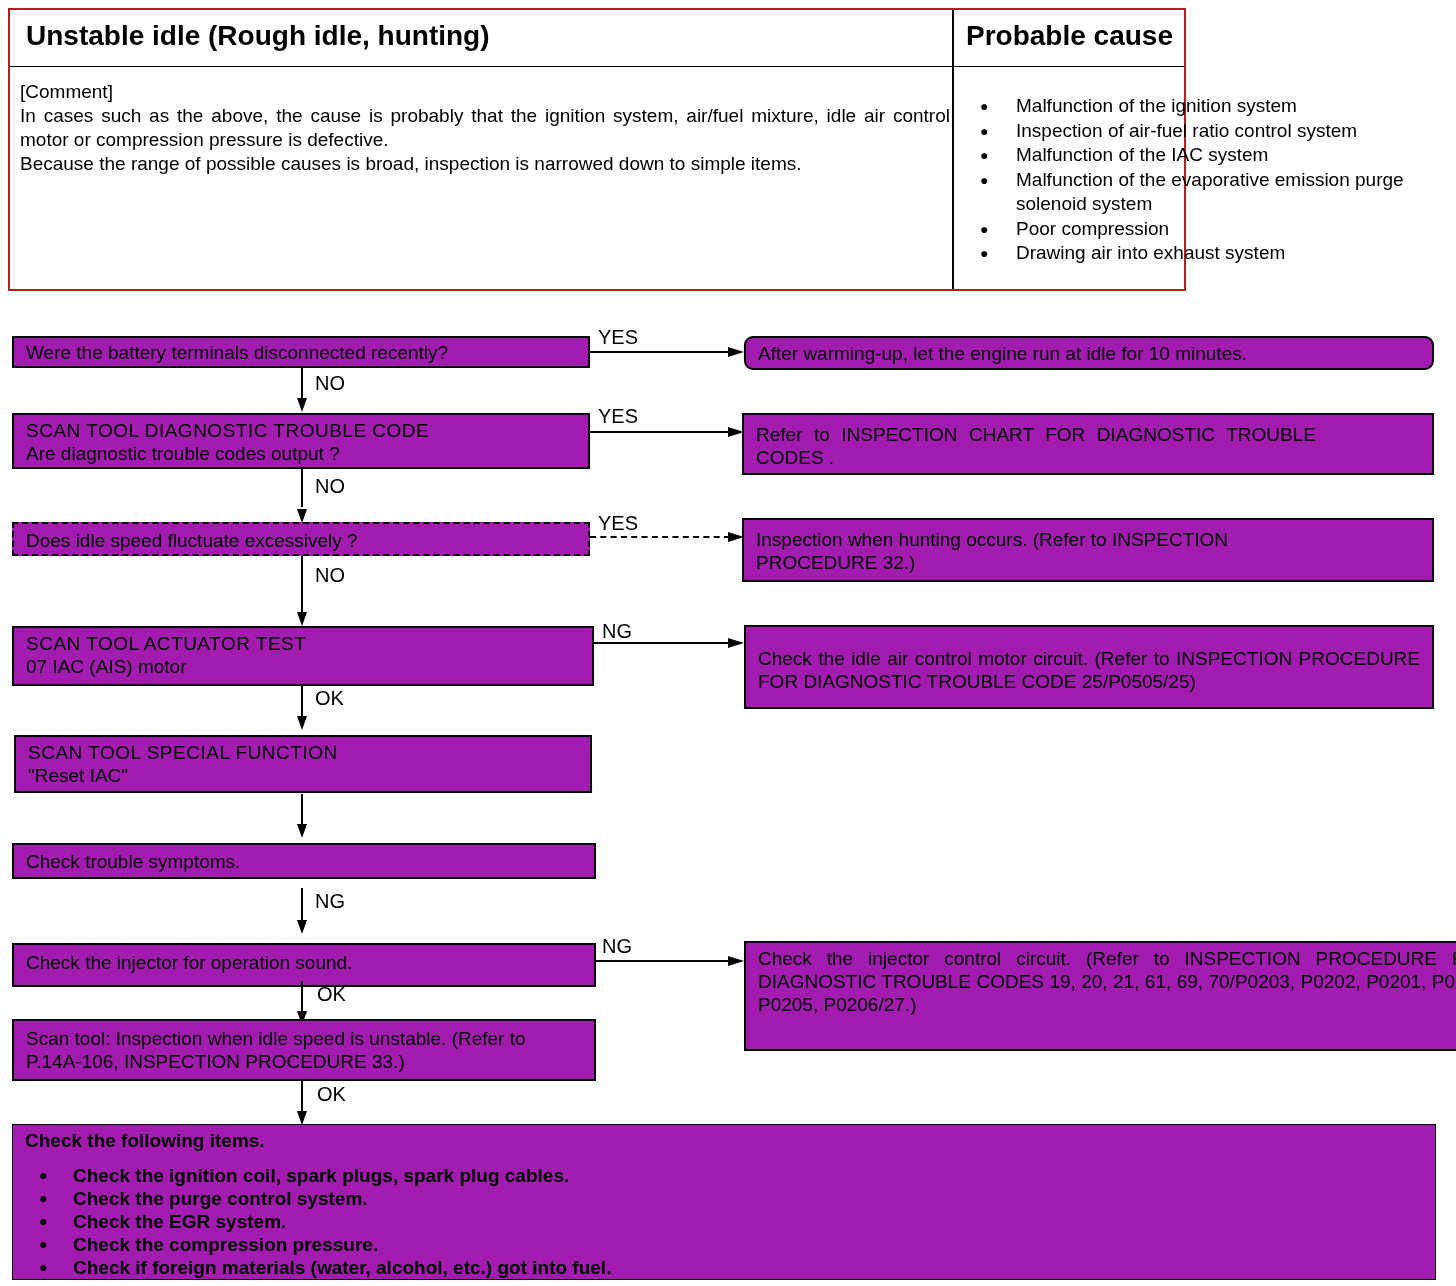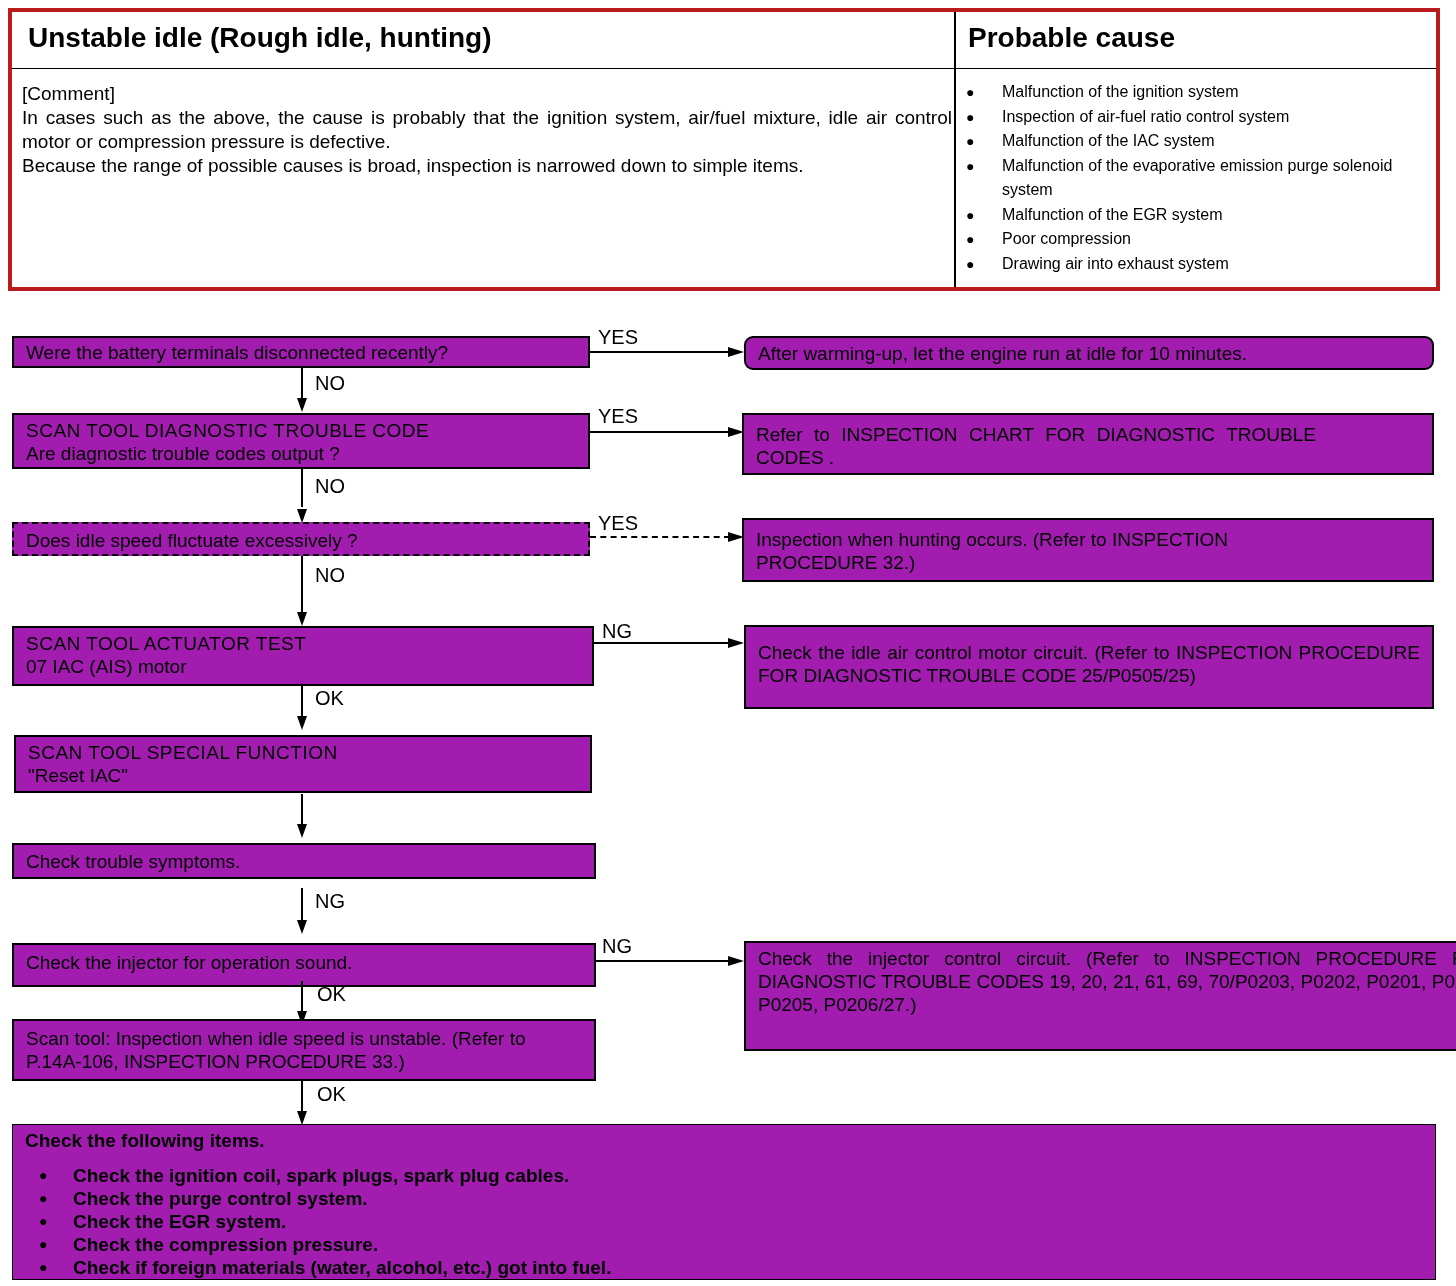--- a/index.html
+++ b/index.html
@@ -1,28 +1,28 @@
 <!DOCTYPE html>
 <html><head>
   <meta charset="utf-8">
   <style>
     html, body { margin: 0; padding: 0; background: #ffffff; }
     body { width: 1456px; height: 1286px; position: relative; overflow: hidden;
            font-family: "Liberation Sans", "DejaVu Sans", sans-serif; color: #000; }
     .box { position: absolute; box-sizing: border-box; border: 2px solid #000; background: #a21caf;
            font-size: 19px; line-height: 23px; padding: 4px 12px; }
     .bold { font-weight: normal; letter-spacing: 0.5px; }
-    .hdr-table { position: absolute; left: 8px; top: 8px; width: 1432px; height: 283px;
-                 border: 4px solid #b91c1c; box-sizing: border-box; }
+    .hdr-table { position: absolute; left: 8px; top: 8px; width: 1178px; height: 283px;
+                 border: 2px solid #b91c1c; box-sizing: border-box; }
     .hdr-title { position: absolute; font-size: 28px; font-weight: bold; }
     .hdr-div-h { position: absolute; left: 0; top: 56px; width: 100%; height: 0; border-top: 1.5px solid #000; }
     .hdr-div-v { position: absolute; left: 942px; top: 0; height: 100%; width: 0; border-left: 2px solid #000; }
     .comment { position: absolute; left: 10px; top: 70px; width: 930px; font-size: 19px; line-height: 24px; }
-    .causes { position: absolute; left: 952px; top: 68px; width: 470px; margin: 0; padding: 0; list-style: none;
-              font-size: 16px; line-height: 24.5px; }
+    .causes { position: absolute; left: 952px; top: 68px; width: 470px; margin: 16px; padding: 0; list-style: none;
+              font-size: 19px; line-height: 24.5px; }
     .causes li { position: relative; padding-left: 38px; }
     .causes li::before { content: "\25CF"; position: absolute; left: 2px; font-size: 14px; }
     .vline { position: absolute; width: 0; border-left: 2px solid #000; }
     .hline { position: absolute; height: 0; border-top: 2px solid #000; }
     .arrow-down { position: absolute; width: 0; height: 0; border-left: 5px solid transparent;
                   border-right: 5px solid transparent; border-top: 14px solid #000; }
     .arrow-right { position: absolute; width: 0; height: 0; border-top: 5px solid transparent;
                    border-bottom: 5px solid transparent; border-left: 16px solid #000; }
     .lbl { position: absolute; font-size: 20px; }
     .dashed { border-style: dashed; }
@@ -41,21 +41,20 @@
   <div class="comment">
     <div>[Comment]</div>
     <div style="text-align:justify;">In cases such as the above, the cause is probably that the ignition system, air/fuel mixture, idle air control motor or compression pressure is defective.</div>
     <div>Because the range of possible causes is broad, inspection is narrowed down to simple items.</div>
   </div>
   <ul class="causes">
     <li>Malfunction of the ignition system</li>
     <li>Inspection of air-fuel ratio control system</li>
     <li>Malfunction of the IAC system</li>
     <li>Malfunction of the evaporative emission purge solenoid system</li>
-    <li>Malfunction of the EGR system</li>
     <li>Poor compression</li>
     <li>Drawing air into exhaust system</li>
   </ul>
 </div>
 
 <div class="box" style="left:12px; top:336px; width:578px; height:32px; padding-top:3px;">
   <span>Were the battery terminals disconnected recently?</span>
 </div>
 <div class="hline" style="left:590px; top:351px; width:140px;"></div>
 <div class="arrow-right" style="left:728px; top:347px;"></div>
@@ -94,21 +93,21 @@
 <div class="arrow-down" style="left:297px; top:612px;"></div>
 <div class="lbl" style="left:315px; top:564px;">NO</div>
 
 <div class="box" style="left:12px; top:626px; width:582px; height:60px;">
   <div class="bold">SCAN TOOL ACTUATOR TEST</div>
   <div>07 IAC (AIS) motor</div>
 </div>
 <div class="hline" style="left:594px; top:642px; width:136px;"></div>
 <div class="arrow-right" style="left:728px; top:638px;"></div>
 <div class="lbl" style="left:602px; top:620px;">NG</div>
-<div class="box" style="left:744px; top:625px; width:690px; height:84px; padding-top:14px;">
+<div class="box" style="left:744px; top:625px; width:690px; height:84px; padding-top:20px;">
   <span style="display:block; text-align:justify; text-align-last:left;">Check the idle air control motor circuit. (Refer to INSPECTION PROCEDURE FOR DIAGNOSTIC TROUBLE CODE 25/P0505/25)</span>
 </div>
 <div class="vline" style="left:301px; top:686px; height:32px;"></div>
 <div class="arrow-down" style="left:297px; top:716px;"></div>
 <div class="lbl" style="left:315px; top:687px;">OK</div>
 
 <div class="box" style="left:14px; top:735px; width:578px; height:58px;">
   <div class="bold">SCAN TOOL SPECIAL FUNCTION</div>
   <div>"Reset IAC"</div>
 </div>

